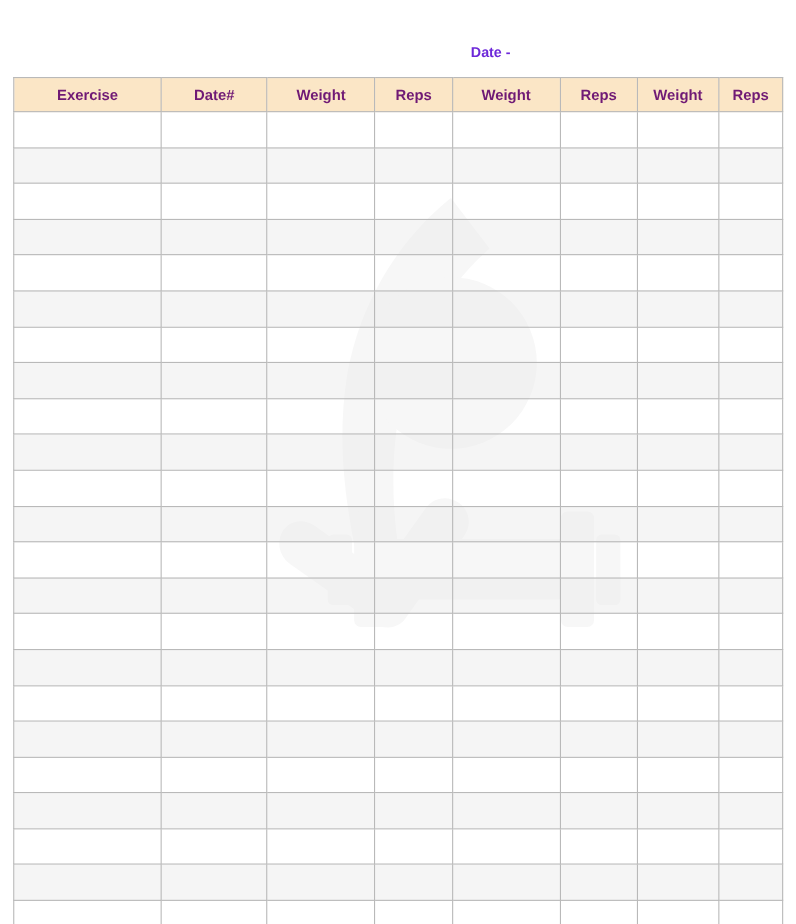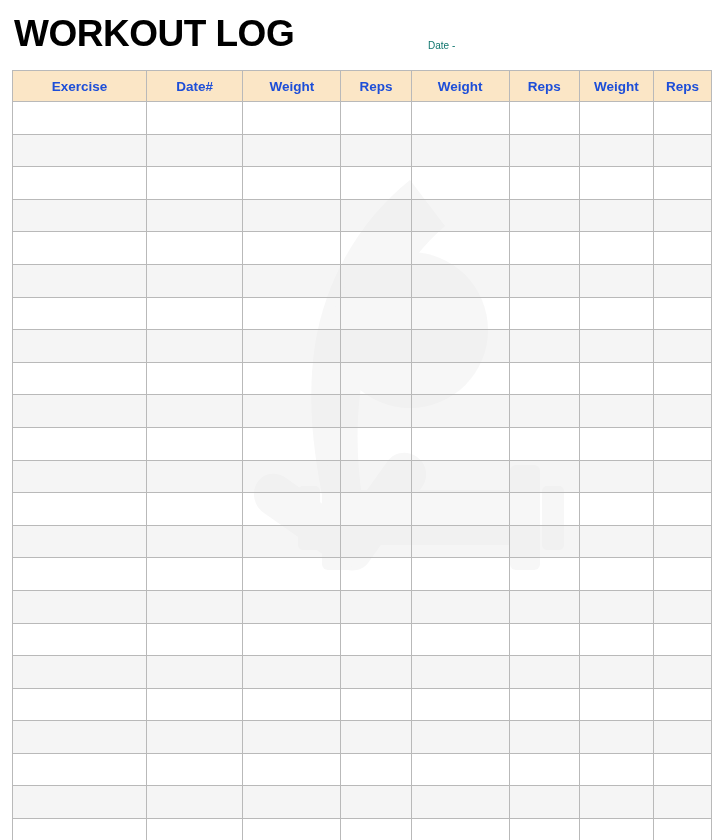--- a/index.html
+++ b/index.html
@@ -39,23 +39,23 @@
     font-weight: bold;
     letter-spacing: -0.5px;
     line-height: 44px;
     color: #000;
     white-space: nowrap;
   }
   .date-label {
     position: absolute;
     left: 414px;
     top: 28px;
-    font-size: 10px;
-    font-weight: normal;
-    color: #0f766e;
+    font-size: 13px;
+    font-weight: bold;
+    color: #6d28d9;
     white-space: nowrap;
   }
 
   
   .watermark {
     position: absolute;
     left: 110px;
     top: 160px;
     width: 500px;
     height: 500px;
@@ -82,21 +82,21 @@
     border: 1px solid #b9b9b9;
     padding: 0;
     margin: 0;
   }
   table.log thead th {
     background: #fbe6c6;
     height: 30px;
     font-size: 13.5px;
     font-weight: bold;
     text-align: center;
-    color: #1d4ed8;
+    color: #701a75;
     vertical-align: middle;
   }
   table.log tbody td {
     height: 31.6px;
     background: #ffffff;
   }
   table.log tbody tr.alt td {
     background: #f2f2f2;
   }
   
@@ -122,21 +122,20 @@
       <rect x="238" y="330" width="165" height="55" rx="4"></rect>
 
       <rect x="212" y="305" width="30" height="105" rx="6"></rect>
       <rect x="400" y="305" width="30" height="105" rx="6"></rect>
       <rect x="188" y="326" width="22" height="64" rx="5"></rect>
       <rect x="432" y="326" width="22" height="64" rx="5"></rect>
     </g>
   </svg>
 
   <div class="header-row">
-    <div class="doc-title">WORKOUT LOG</div>
     <div class="date-label">Date -</div>
   </div>
 
   <div class="log-table-wrap">
     <table class="log">
       <colgroup id="log-colgroup">
           <col style="width: 134px;">
           <col style="width: 96px;">
           <col style="width: 98px;">
           <col style="width: 70px;">

